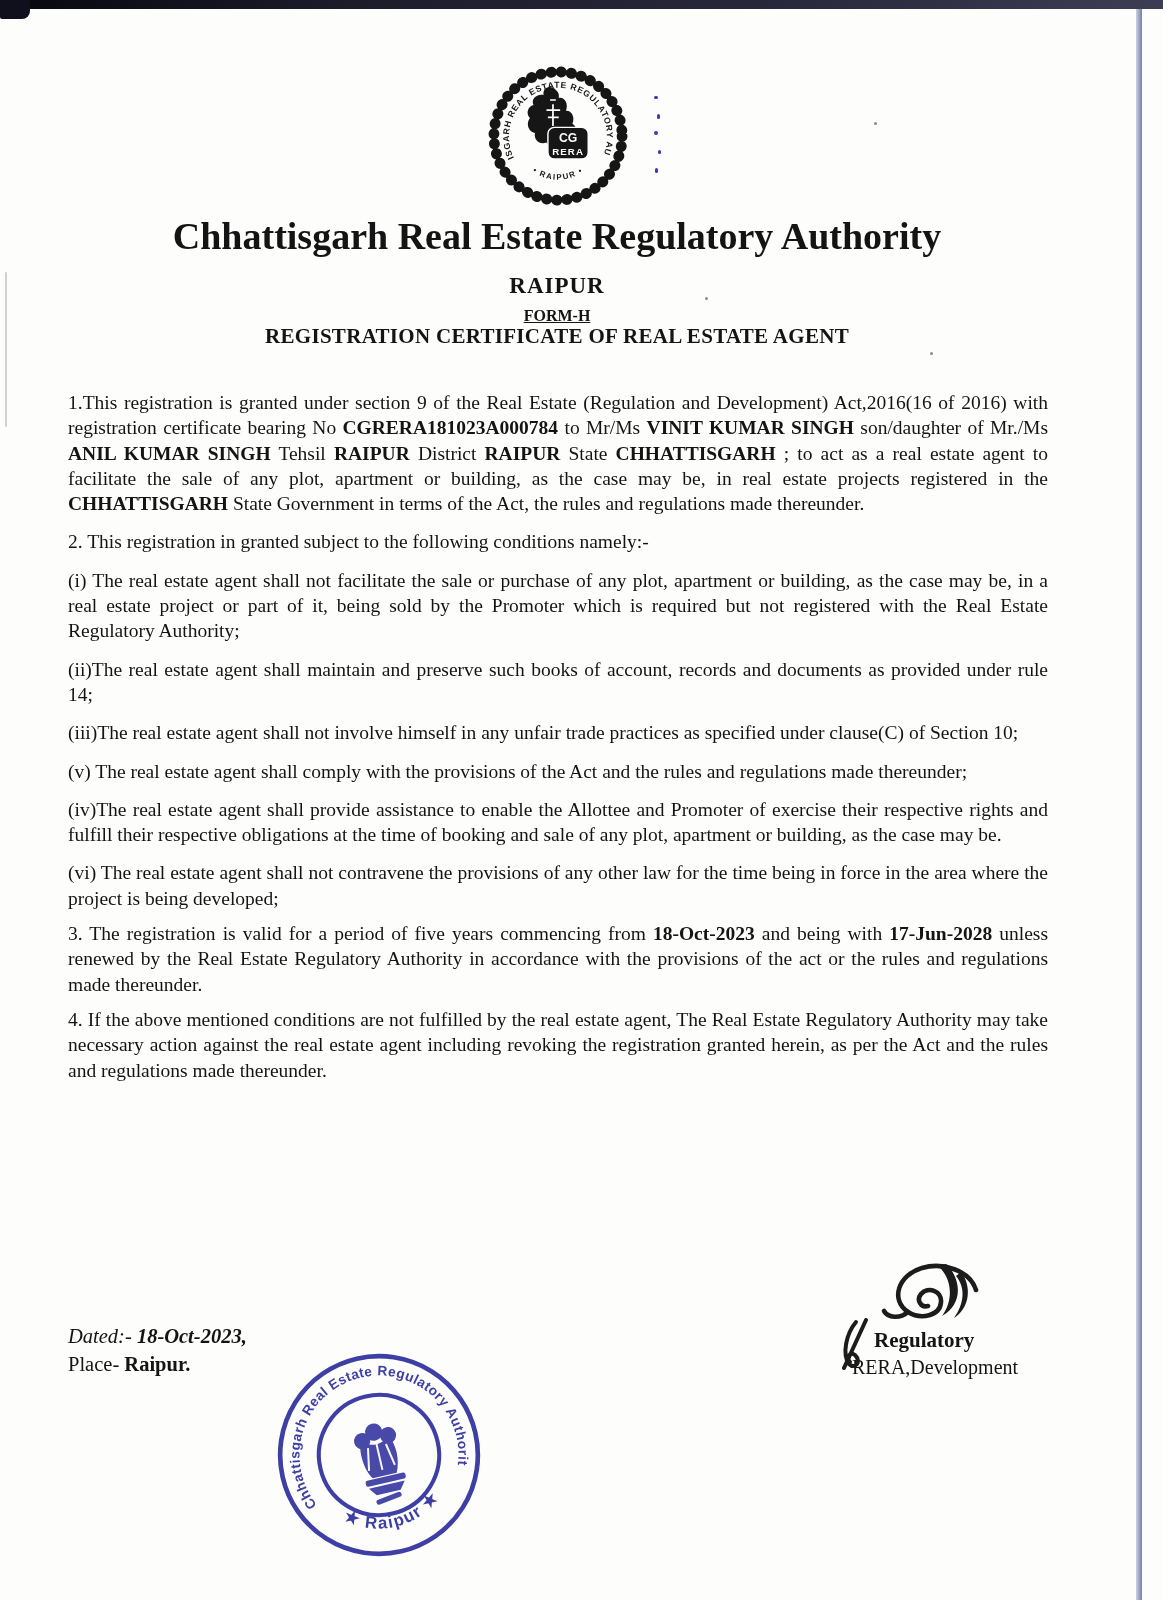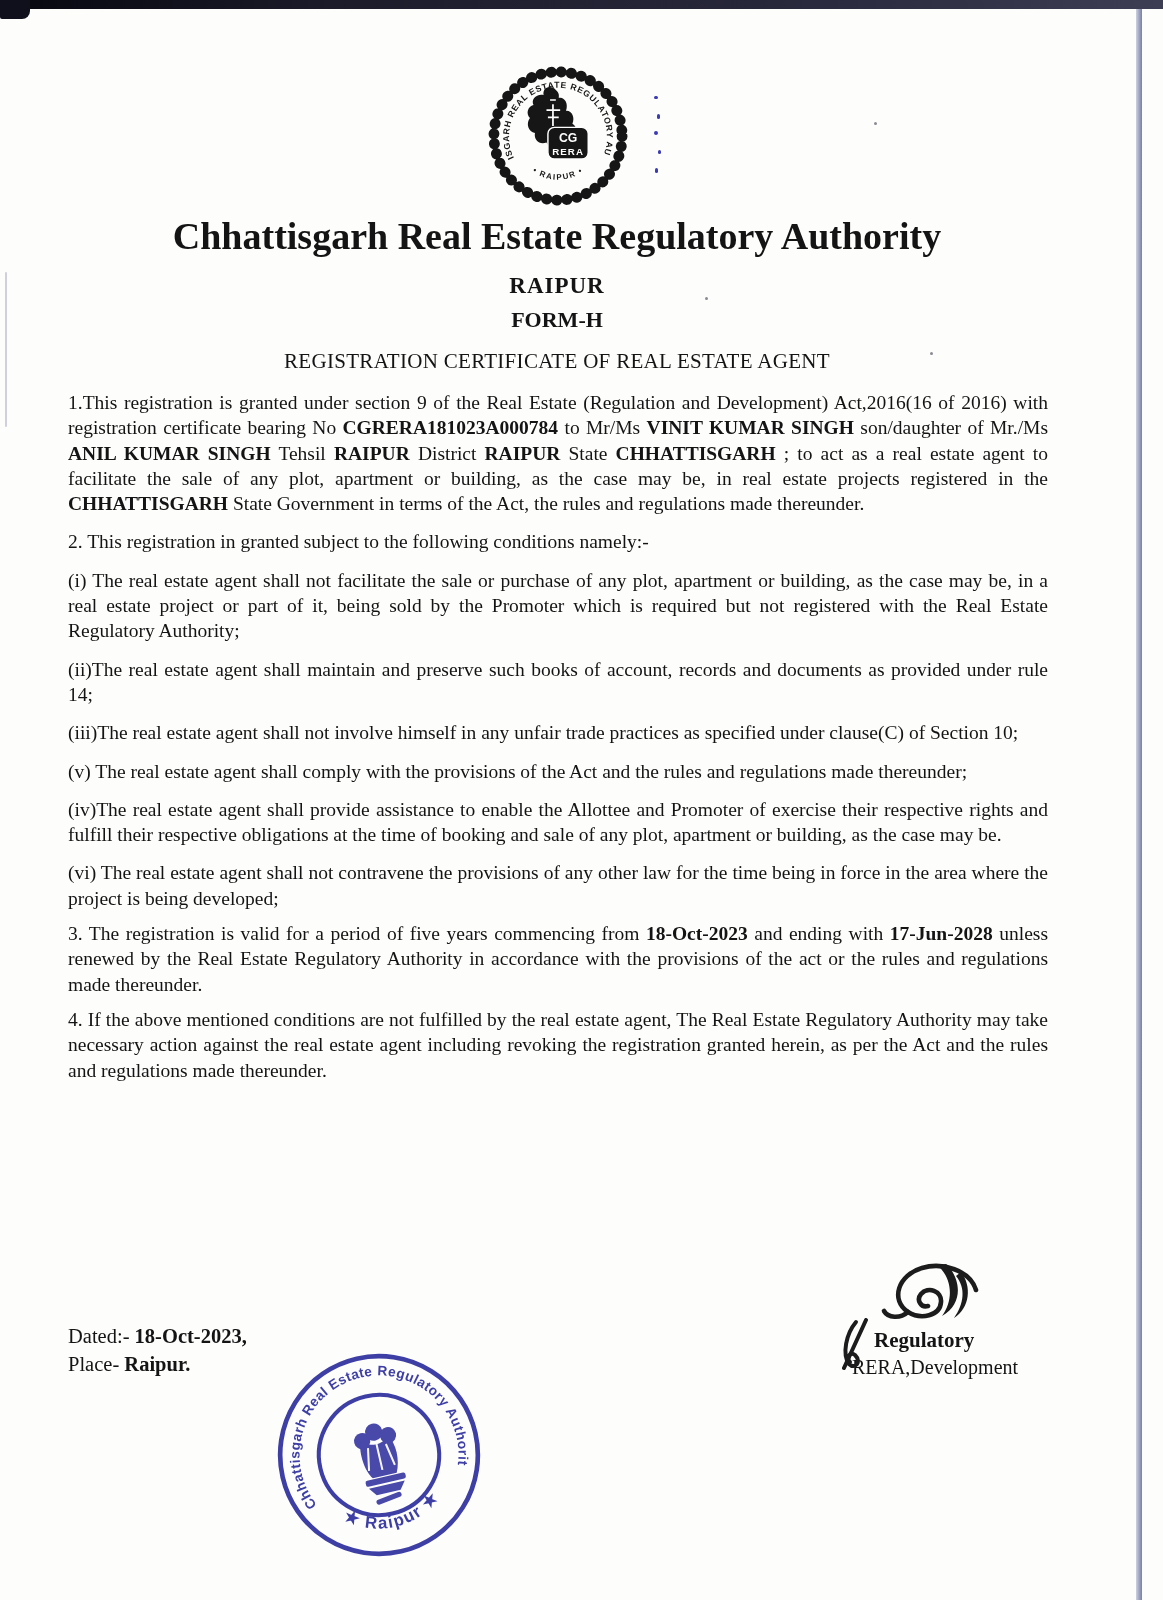--- a/index.html
+++ b/index.html
@@ -18,34 +18,34 @@
   .left-smudge { position:absolute; left:5px; top:272px; width:2px; height:155px;
     background:#cfcfdd; border-radius:2px; }
   .speck { position:absolute; width:3px; height:3px; border-radius:50%; background:#8a8a94; }
   .ink-dot { position:absolute; background:#3b3bb2; border-radius:2px; }
 
   
   .header { position:absolute; left:0; top:0; width:1114px; text-align:center; }
   .logo-wrap { position:absolute; left:486px; top:64px; width:144px; height:144px; }
   .title   { position:absolute; top:214px; width:100%; font-size:38px; font-weight:bold; }
   .subtitle{ position:absolute; top:273px; width:100%; font-size:23px; font-weight:bold; letter-spacing:1px; }
-  .form-label { position:absolute; top:307px; width:100%; font-size:22px; font-weight:bold; }
-  .cert-heading { position:absolute; top:349px; width:100%; font-size:21px; font-weight:normal; letter-spacing:0.3px; }
+  .form-label { position:absolute; top:307px; width:100%; font-size:16px; font-weight:bold;text-decoration:underline; }
+  .cert-heading { position:absolute; top:324px; width:100%; font-size:21px; font-weight:bold; letter-spacing:0.3px; }
 
   
   .doc-body { position:absolute; left:68px; top:390px; width:980px;
     font-size:19.5px; line-height:25.3px; text-align:justify; }
   .para { margin:0; }
   .para b { font-weight:bold; }
   .gap-none { margin-top:0; }
   .gap-lg { margin-top:13px; }
   .gap-sm { margin-top:10px; }
 
   
-  .dated { position:absolute; left:68px; top:1325px; font-size:20.5px; }
+  .dated { position:absolute; left:68px; top:1325px; font-size:20.5px;font-style:italic; }
   .place { position:absolute; left:68px; top:1353px; font-size:20.5px; }
   .registrar { position:absolute; left:874px; top:1328px; font-size:21px; font-weight:bold; }
   .org { position:absolute; left:852px; top:1356px; font-size:20px; }
   .stamp { position:absolute; left:272px; top:1348px; width:214px; height:214px;
     transform:rotate(-13deg); opacity:0.92; }
   .signature { position:absolute; left:858px; top:1256px; width:132px; height:96px; }
   .sig-mark { position:absolute; left:836px; top:1318px; width:38px; height:52px; }
 </style>
 </head>
 <body>
@@ -103,21 +103,21 @@
 
   <div class="doc-body">
       <p class="para gap-none"><span>1.This registration is granted under section 9 of the Real Estate (Regulation and Development) Act,2016(16 of 2016) with registration certificate bearing No </span><b>CGRERA181023A000784</b><span> to Mr/Ms </span><b>VINIT KUMAR SINGH</b><span> son/daughter of Mr./Ms </span><b>ANIL KUMAR SINGH</b><span> Tehsil </span><b>RAIPUR</b><span> District </span><b>RAIPUR</b><span> State </span><b>CHHATTISGARH</b><span> ; to act as a real estate agent to facilitate the sale of any plot, apartment or building, as the case may be, in real estate projects registered in the </span><b>CHHATTISGARH</b><span> State Government in terms of the Act, the rules and regulations made thereunder.</span></p>
       <p class="para gap-lg"><span>2. This registration in granted subject to the following conditions namely:-</span></p>
       <p class="para gap-lg"><span>(i) The real estate agent shall not facilitate the sale or purchase of any plot, apartment or building, as the case may be, in a real estate project or part of it, being sold by the Promoter which is required but not registered with the Real Estate Regulatory Authority;</span></p>
       <p class="para gap-lg"><span>(ii)The real estate agent shall maintain and preserve such books of account, records and documents as provided under rule 14;</span></p>
       <p class="para gap-lg"><span>(iii)The real estate agent shall not involve himself in any unfair trade practices as specified under clause(C) of Section 10;</span></p>
       <p class="para gap-lg"><span>(v) The real estate agent shall comply with the provisions of the Act and the rules and regulations made thereunder;</span></p>
       <p class="para gap-lg"><span>(iv)The real estate agent shall provide assistance to enable the Allottee and Promoter of exercise their respective rights and fulfill their respective obligations at the time of booking and sale of any plot, apartment or building, as the case may be.</span></p>
       <p class="para gap-lg"><span>(vi) The real estate agent shall not contravene the provisions of any other law for the time being in force in the area where the project is being developed;</span></p>
-      <p class="para gap-sm"><span>3. The registration is valid for a period of five years commencing from </span><b>18-Oct-2023</b><span> and ending with </span><b>17-Jun-2028</b><span> unless renewed by the Real Estate Regulatory Authority in accordance with the provisions of the act or the rules and regulations made thereunder.</span></p>
+      <p class="para gap-sm"><span>3. The registration is valid for a period of five years commencing from </span><b>18-Oct-2023</b><span> and being with </span><b>17-Jun-2028</b><span> unless renewed by the Real Estate Regulatory Authority in accordance with the provisions of the act or the rules and regulations made thereunder.</span></p>
       <p class="para gap-sm"><span>4. If the above mentioned conditions are not fulfilled by the real estate agent, The Real Estate Regulatory Authority may take necessary action against the real estate agent including revoking the registration granted herein, as per the Act and the rules and regulations made thereunder.</span></p>
     </div>
 
   <div class="dated"><span>Dated:- </span><b>18-Oct-2023,</b></div>
   <div class="place"><span>Place- </span><b>Raipur.</b></div>
   <div class="registrar">Regulatory</div>
   <div class="org">RERA,Development</div>
 
   <svg class="signature" viewBox="0 0 132 96">
     <g stroke="#1c1c1c" stroke-width="4.6" fill="none" stroke-linecap="round">

